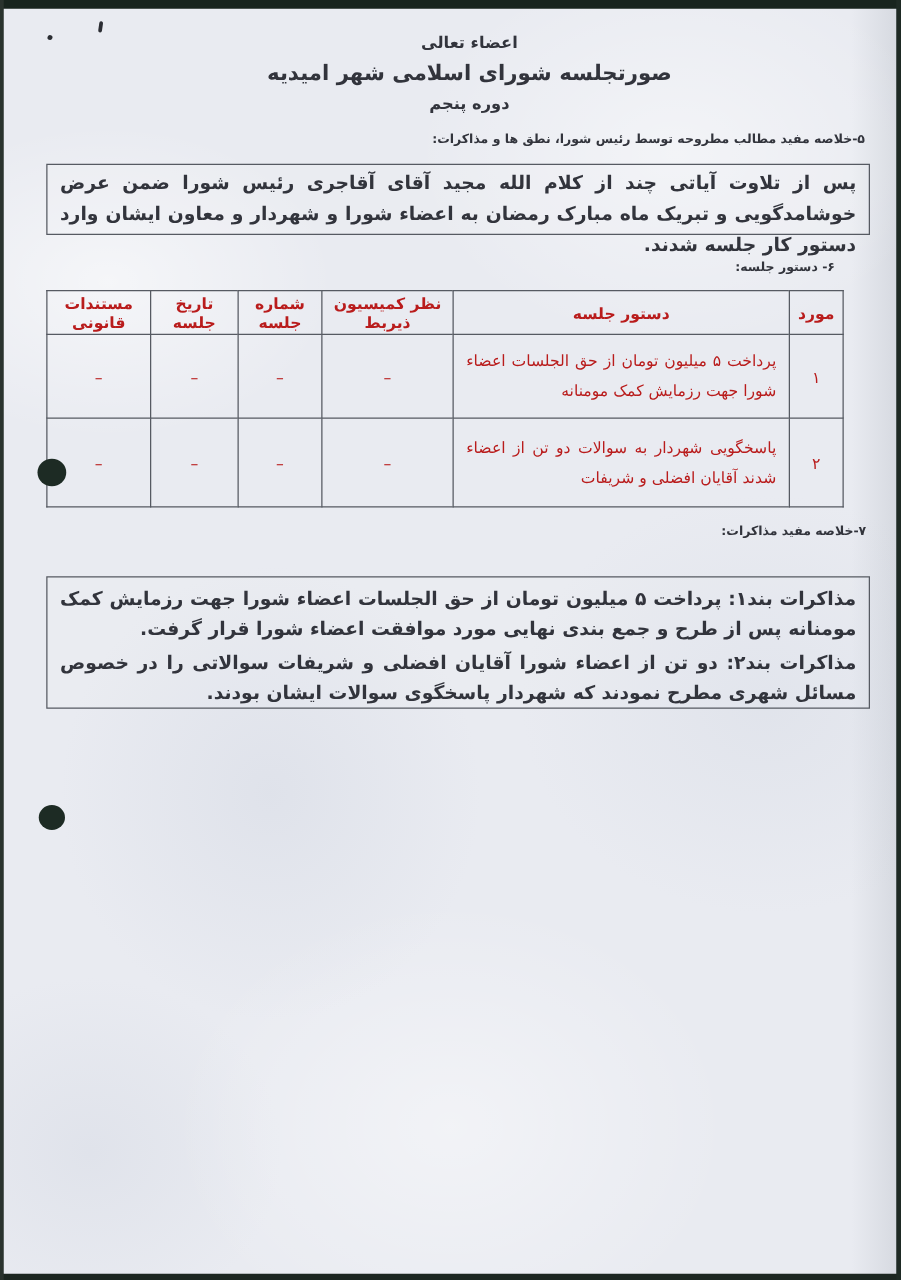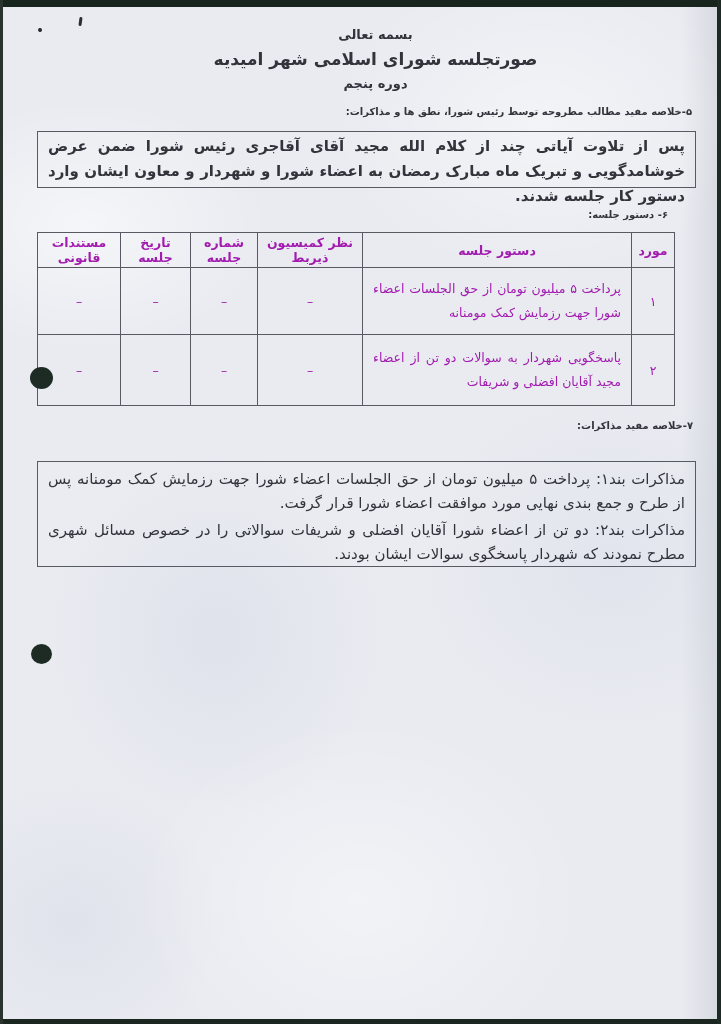--- a/index.html
+++ b/index.html
@@ -35,30 +35,30 @@
   .h7{top:420px;right:28px;}
 
   .txtbox{
     position:absolute;left:37px;width:637px;
     border:1px solid #565a62;
     padding:2px 10px;
     font-size:15px;text-align:justify;line-height:25px;
     background:rgba(255,255,255,0.06);
   }
   .box1{top:131px;height:51px;font-weight:700;}
-  .box2{top:461px;height:95px;font-weight:400;line-height:24px;padding-top:5px;padding-bottom:4px;}
+  .box2{top:461px;height:95px;font-weight:700;line-height:24px;padding-top:5px;padding-bottom:4px;}
   .box2 p{margin:0 0 3px 0;}
 
   table.agenda{
     position:absolute;top:232px;left:37px;width:637px;
     border-collapse:collapse;table-layout:fixed;direction:rtl;
   }
   table.agenda th, table.agenda td{
     border:1px solid #565a62;
-    font-size:12.5px;color:#a21caf;
+    font-size:12.5px;color:#b91c1c;
     text-align:center;vertical-align:middle;
     padding:2px 6px;
   }
   table.agenda th{font-weight:700;height:26px;}
   table.agenda td{font-weight:400;}
   table.agenda td.agenda-cell{text-align:justify;line-height:24px;padding:4px 10px;}
   tr.r1 td{height:58px;}
   tr.r2 td{height:62px;}
   col.c-row{width:43px;} col.c-agenda{width:269px;} col.c-comm{width:105px;}
   col.c-num{width:67px;} col.c-date{width:70px;} col.c-docs{width:83px;}
@@ -72,21 +72,21 @@
 </style>
 </head>
 <body>
 
 <div class="edge edge-top"></div>
 <div class="edge edge-bottom"></div>
 <div class="edge edge-left"></div>
 <div class="edge edge-right"></div>
 
 <div class="center-head">
-  <div class="l1">بسمه تعالی</div>
+  <div class="l1">اعضاء تعالی</div>
   <div class="l2">صورتجلسه شورای اسلامی شهر امیدیه</div>
   <div class="l3">دوره پنجم</div>
 </div>
 
 <div class="sec-heading h5">۵-خلاصه مفید مطالب مطروحه توسط رئیس شورا، نطق ها و مذاکرات:</div>
 <div class="txtbox box1">پس از تلاوت آیاتی چند از کلام الله مجید آقای آقاجری رئیس شورا ضمن عرض خوشامدگویی و تبریک ماه مبارک رمضان به اعضاء شورا و شهردار و معاون ایشان وارد دستور کار جلسه شدند.</div>
 
 <div class="sec-heading h6">۶- دستور جلسه:</div>
 
 <table class="agenda">
@@ -110,21 +110,21 @@
   <tr class="r1">
     <td>۱</td>
     <td class="agenda-cell">پرداخت ۵ میلیون تومان از حق الجلسات اعضاء شورا جهت رزمایش کمک مومنانه</td>
     <td>–</td>
     <td>–</td>
     <td>–</td>
     <td>–</td>
   </tr>
   <tr class="r2">
     <td>۲</td>
-    <td class="agenda-cell">پاسخگویی شهردار به سوالات دو تن از اعضاء مجید آقایان افضلی و شریفات</td>
+    <td class="agenda-cell">پاسخگویی شهردار به سوالات دو تن از اعضاء شدند آقایان افضلی و شریفات</td>
     <td>–</td>
     <td>–</td>
     <td>–</td>
     <td>–</td>
   </tr>
 </tbody>
   </table>
 
 <div class="sec-heading h7">۷-خلاصه مفید مذاکرات:</div>
 <div class="txtbox box2">

